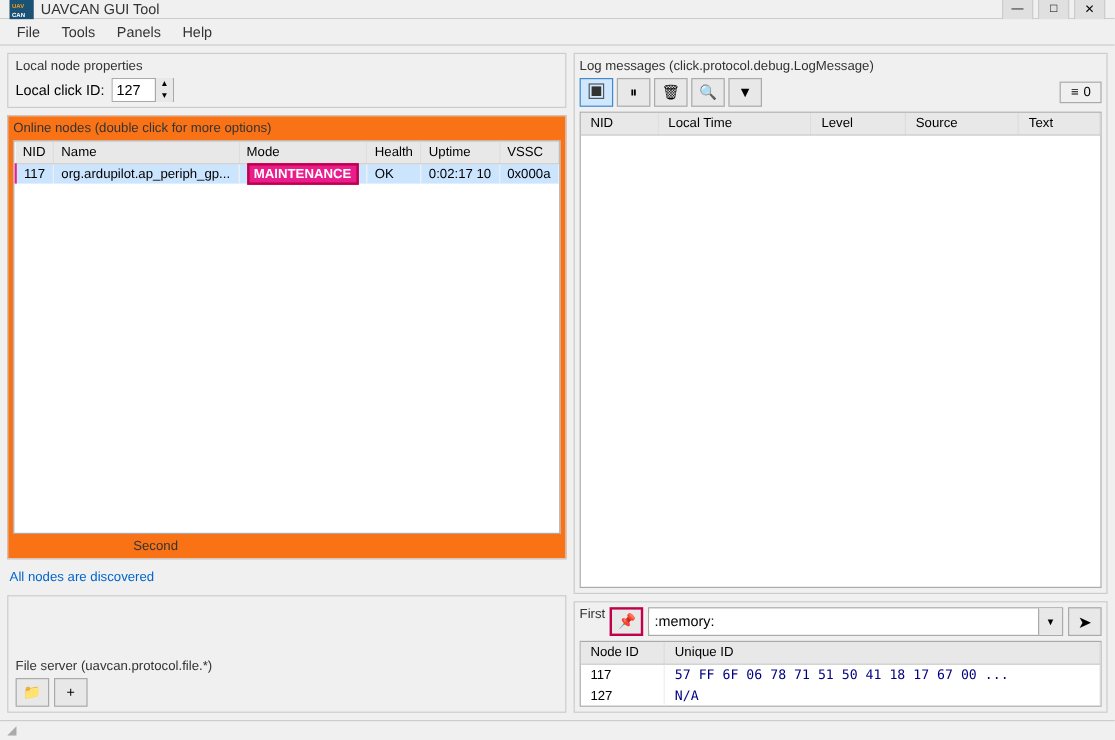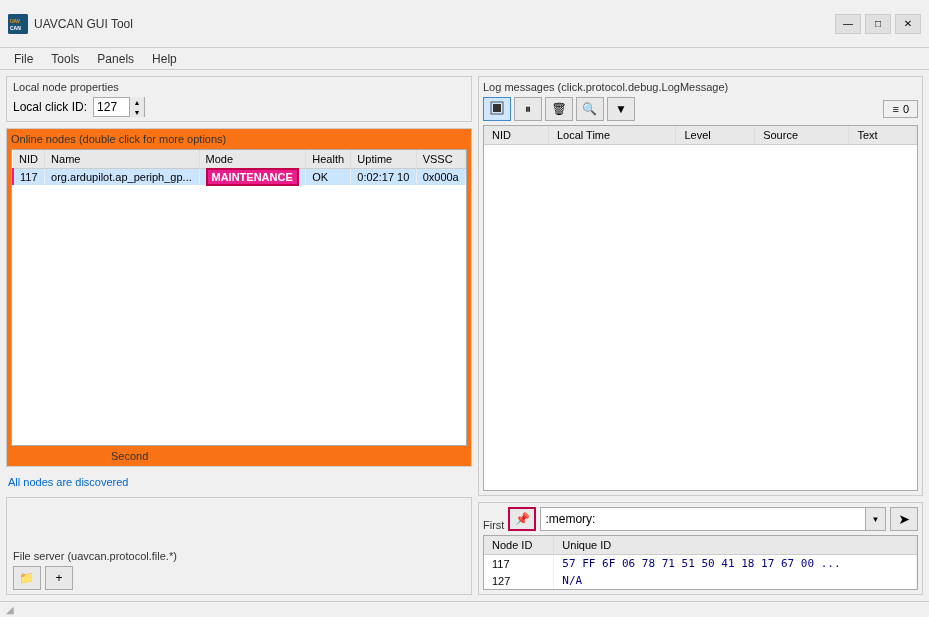--- a/index.html
+++ b/index.html
@@ -13,21 +13,21 @@
       display: flex;
       flex-direction: column;
     }
     
     #title-bar {
       background: #f0f0f0;
       display: flex;
       align-items: center;
       padding: 4px 8px;
       border-bottom: 1px solid #ccc;
-      height: 48px;
+      height: 16px;
     }
     #title-bar .logo {
       width: 20px;
       height: 20px;
       background: #1a5276;
       border-radius: 2px;
       display: flex;
       align-items: center;
       justify-content: center;
       color: #f39c12;
@@ -301,21 +301,21 @@
       background: #f0f0f0;
       padding: 4px;
     }
     .dynamic-label {
       font-size: 11px;
       color: #333;
       margin-bottom: 4px;
     }
     .dynamic-row {
       display: flex;
-      align-items: flex-end;
+      align-items: flex-start;
       gap: 4px;
       margin-bottom: 4px;
     }
     .first-label {
       font-size: 11px;
       color: #333;
     }
     .memory-input-container {
       display: flex;
       flex: 1;

